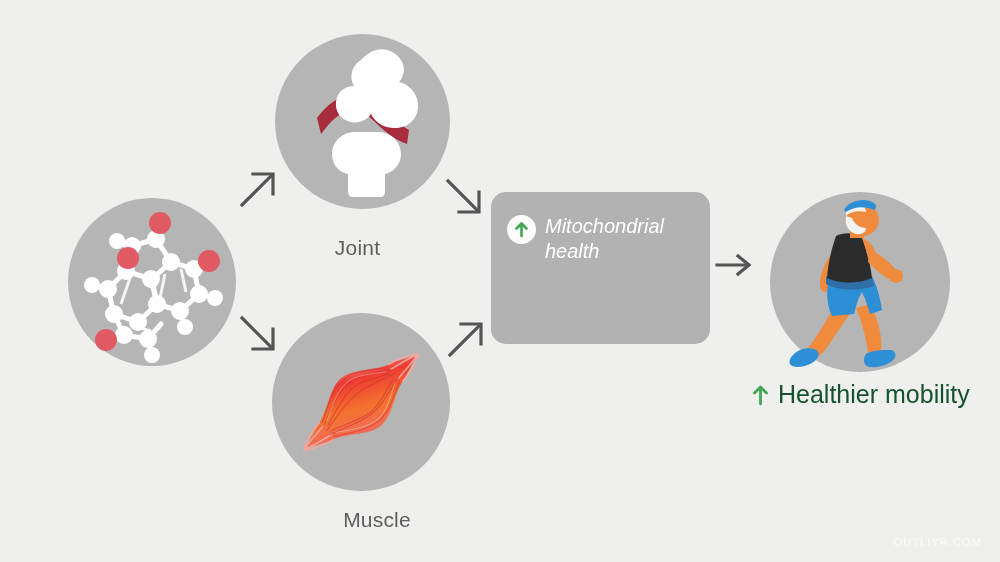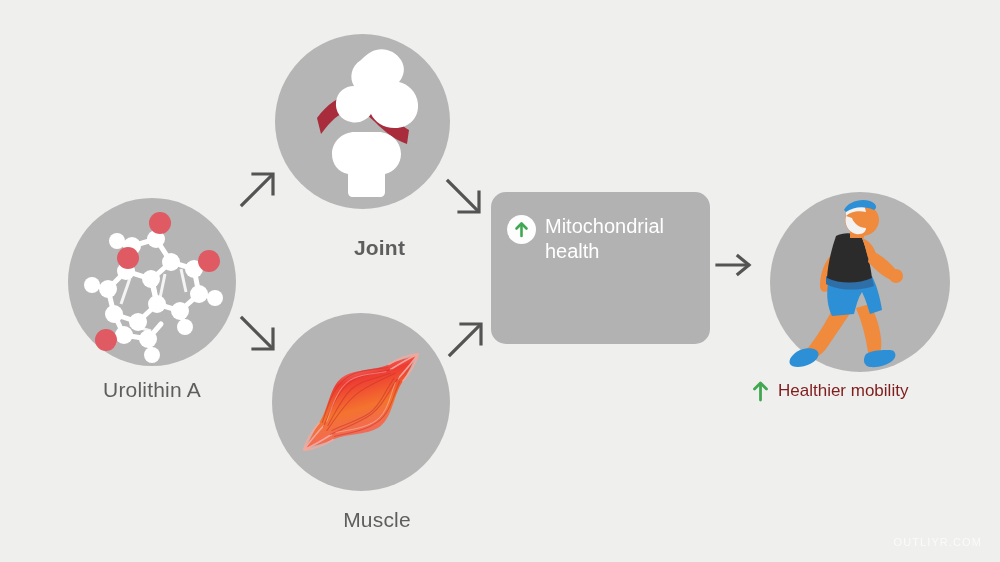--- a/index.html
+++ b/index.html
@@ -49,20 +49,21 @@
     height: 152px;
     background: #b2b2b2;
     border-radius: 15px;
     box-sizing: border-box;
     padding: 22px 14px 0 16px;
   }
   .benefit-row {
     display: flex;
     align-items: flex-start;
     margin-bottom: 16px;
+    font-style: italic;
   }
   .benefit-icon {
     flex: 0 0 auto;
     width: 29px;
     height: 29px;
     border-radius: 50%;
     background: #fdfdfd;
     display: flex;
     align-items: center;
     justify-content: center;
@@ -80,22 +81,22 @@
   #outcome-line {
     position: absolute;
     left: 752px;
     top: 380px;
     display: flex;
     align-items: center;
     white-space: nowrap;
   }
   #outcome-line .outcome-arrow { margin-right: 9px; display:flex; }
   #outcome-line .outcome-text {
-    color: #7f1d1d;
-    font-size: 17px;
+    color: #14532d;
+    font-size: 25px;
   }
 
   
   #watermark {
     position: absolute;
     right: 18px;
     bottom: 14px;
     font-size: 11px;
     letter-spacing: 1.1px;
     color: rgba(255,255,255,0.72);
@@ -158,21 +159,20 @@
       </g>
 
       <g fill="#e05a63">
         <circle cx="92" cy="25" r="11"></circle>
         <circle cx="60" cy="60" r="11"></circle>
         <circle cx="141" cy="63" r="11"></circle>
         <circle cx="38" cy="142" r="11"></circle>
       </g>
     </svg>
   </div>
-  <div class="node-label" style="left:68px; top:378px; width:168px;">Urolithin A</div>
 
   <div class="node-circle" style="left:275px; top:34px; width:175px; height:175px;">
     <svg width="175" height="175" viewBox="0 0 175 175">
 
       <path d="M42 84 C52 70 64 62 78 60 C92 58 104 64 112 74
                C120 84 126 92 134 96 L132 110 C120 106 110 98 100 88
                C90 78 80 74 70 78 C60 82 52 92 46 100 Z" fill="#a82c3c"></path>
 
       <path d="M96 18 C106 12 120 16 126 26 C131 34 129 42 124 48
                C133 50 142 58 143 70 C144 84 134 94 120 94
@@ -183,21 +183,21 @@
       <path d="M70 104 C62 110 60 122 66 130 C72 138 84 140 93 136
                C92 146 92 156 93 160 L80 160 C76 160 74 157 74 153
                L74 140 C66 142 58 138 56 130
                C53 120 59 110 70 104 Z" fill="#ffffff" opacity="0"></path>
       <path d="M103 98 C116 98 126 108 126 120 C126 130 119 138 110 140
                L110 158 C110 161 108 163 105 163 L78 163
                C75 163 73 161 73 158 L73 140
                C63 138 57 130 57 120 C57 108 67 98 80 98 Z" fill="#ffffff"></path>
     </svg>
   </div>
-  <div class="node-label" style="left:292px; top:236px; width:175px;font-weight:bold;">Joint</div>
+  <div class="node-label" style="left:270px; top:236px; width:175px;">Joint</div>
 
   <div class="node-circle" style="left:272px; top:313px; width:178px; height:178px;">
     <svg width="178" height="178" viewBox="0 0 178 178">
       <defs>
         <linearGradient id="muscleGrad" x1="0" y1="1" x2="1" y2="0">
           <stop offset="0%" stop-color="#f7b6ad"></stop>
           <stop offset="22%" stop-color="#f26a5a"></stop>
           <stop offset="45%" stop-color="#f4732e"></stop>
           <stop offset="70%" stop-color="#ee3b33"></stop>
           <stop offset="100%" stop-color="#f8c4bb"></stop>

